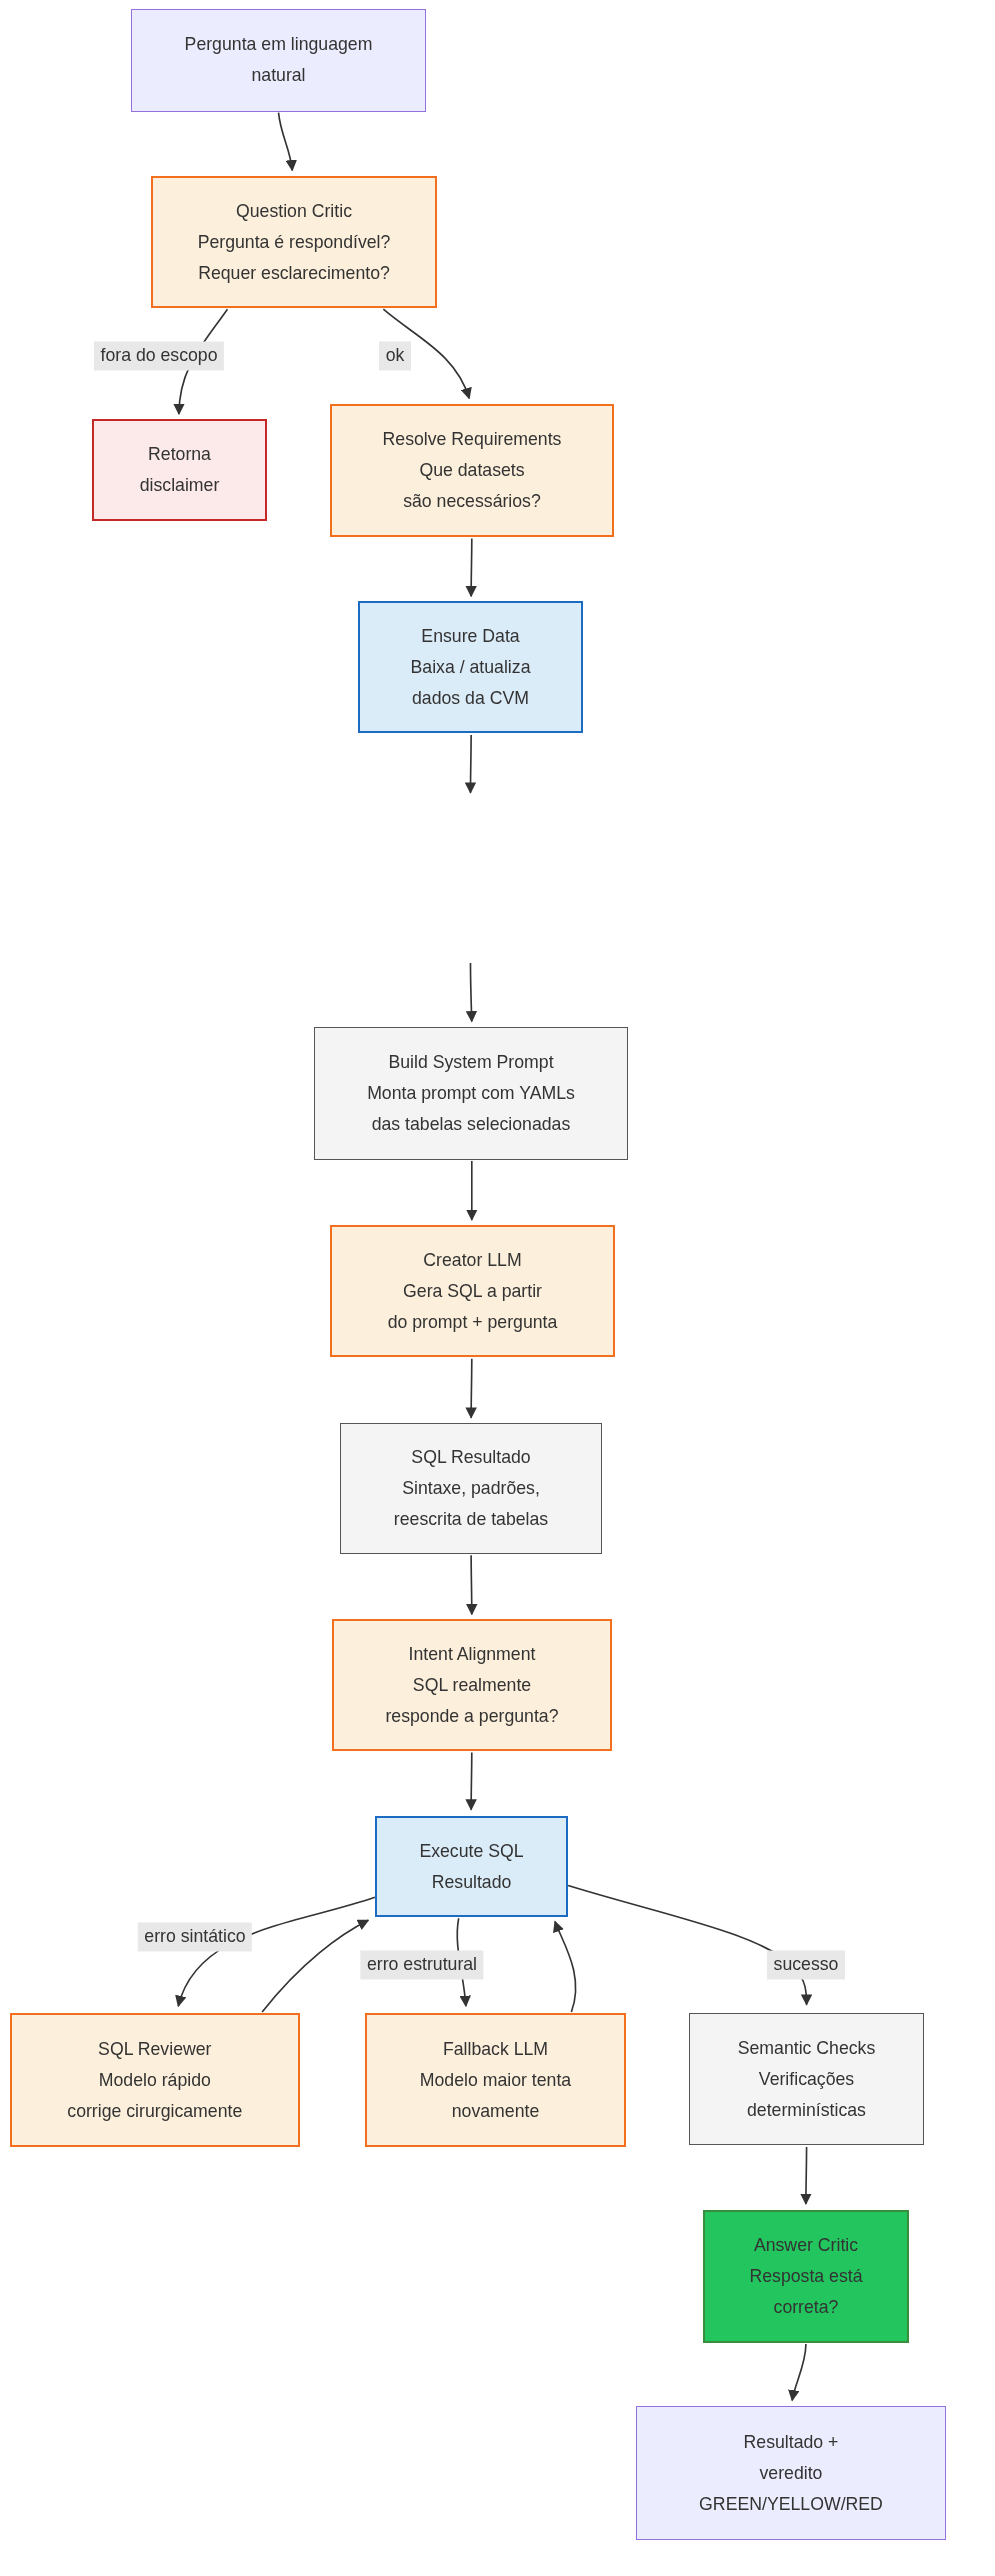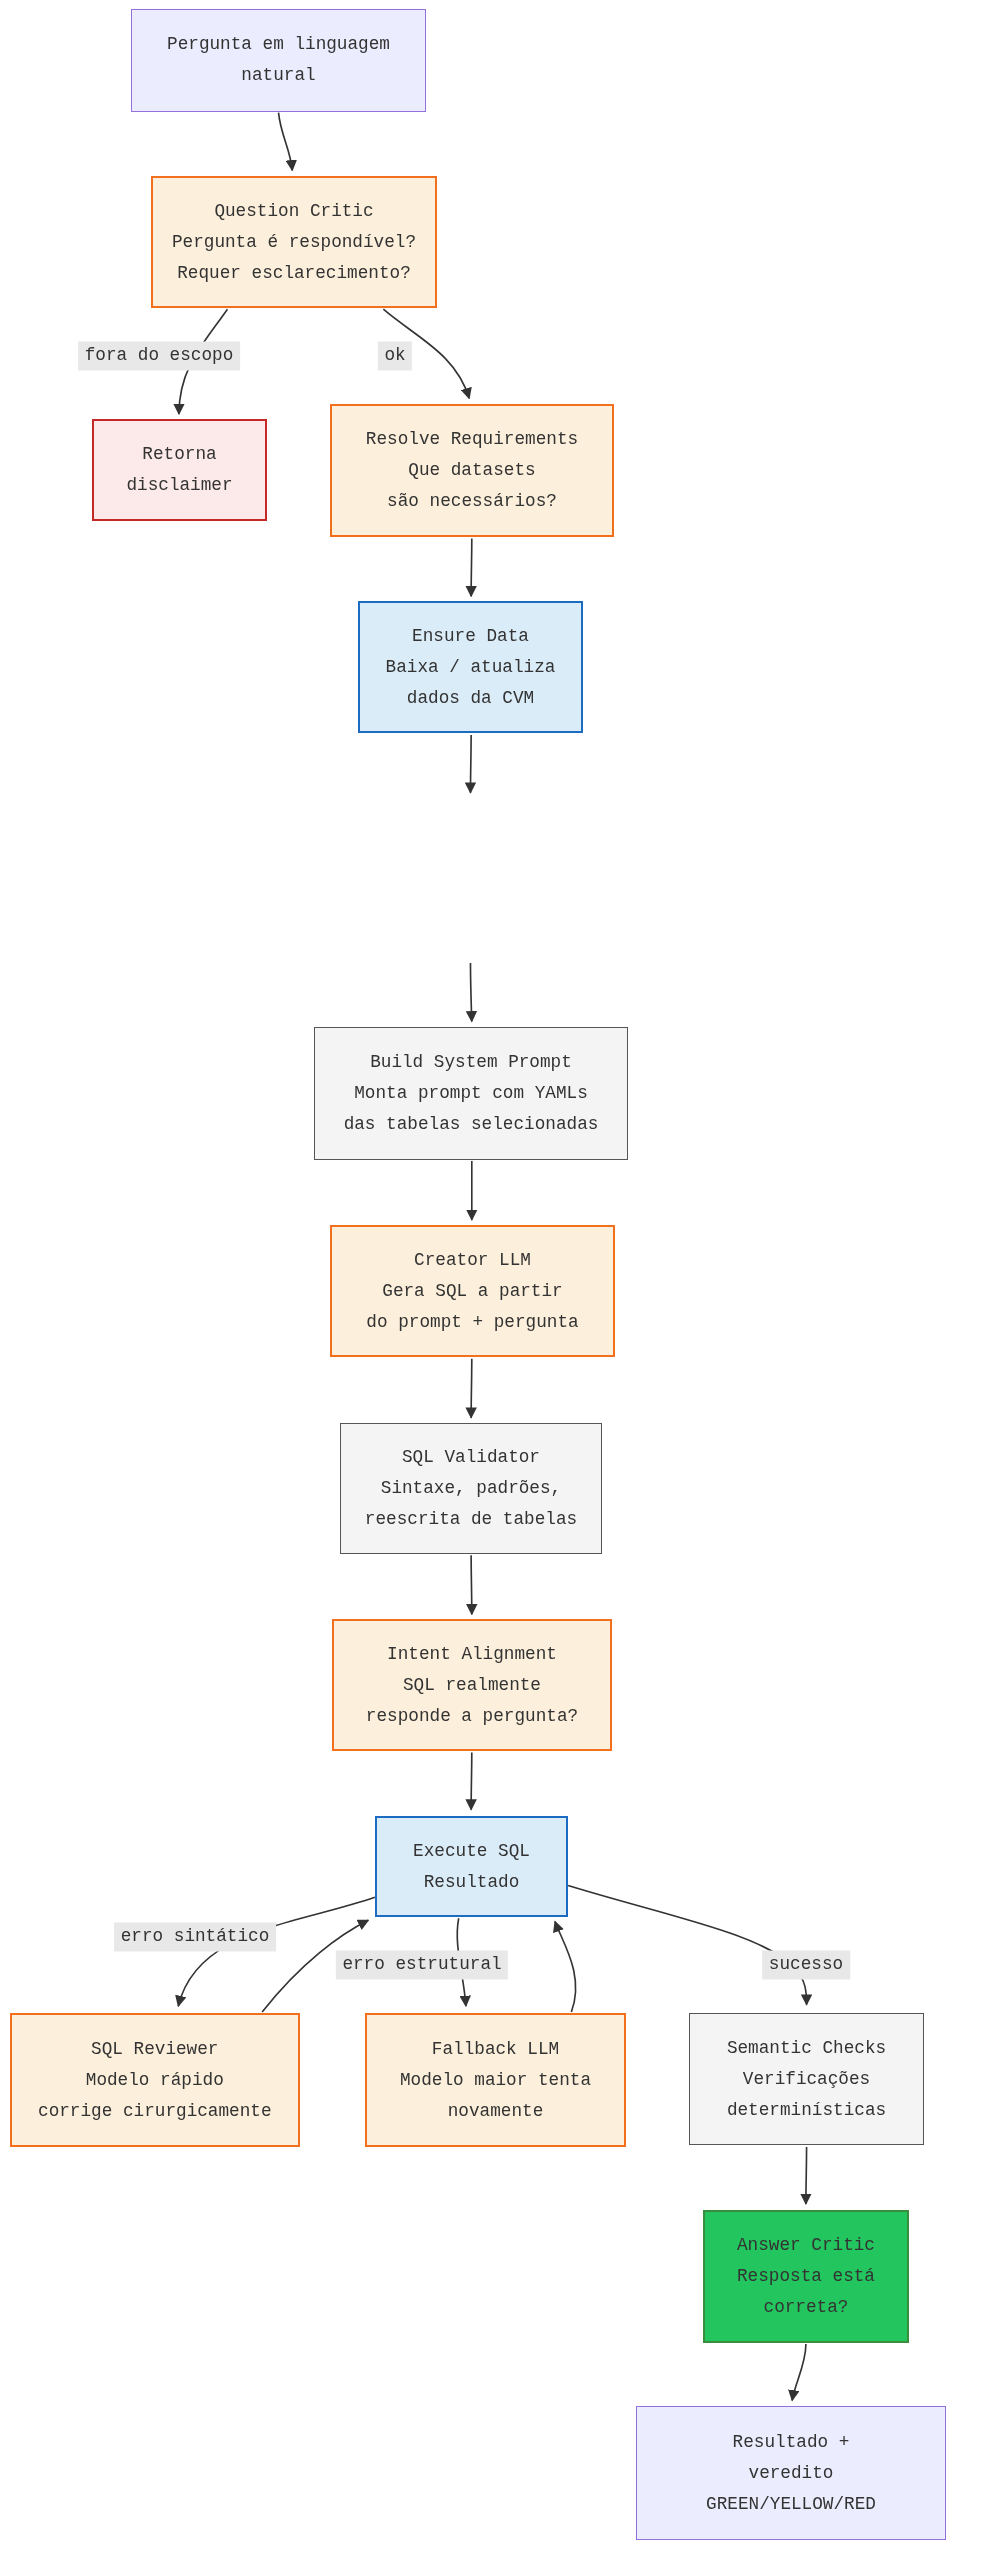--- a/index.html
+++ b/index.html
@@ -1,18 +1,18 @@
 <!DOCTYPE html>
 <html style="font-size:10.5px"><head>
 <meta charset="utf-8">
 <style>
   html,body{margin:0;padding:0;background:#ffffff;}
   #canvas{
     position:relative;width:996px;height:2576px;background:#ffffff;
-    font-family:Liberation Mono, monospace;color:#333333;
+    font-family:Liberation Sans, sans-serif;color:#333333;
   }
   #edges{position:absolute;left:0;top:0;width:996px;height:2576px;pointer-events:none;}
   .node{
     position:absolute;display:flex;align-items:center;justify-content:center;
     text-align:center;white-space:pre-line;font-size:17.7px;line-height:31px;
     box-sizing:border-box;color:#333333;
   }
   .lavender{background:#ECECFF;border:1.3px solid #9370DB;}
   .process {background:#FCEFDB;border:2.6px solid #F2701D;}
   .data    {background:#DBECF9;border:2.6px solid #1B6CC2;}
@@ -77,21 +77,21 @@
 
 
   <div class="node neutral" style="left:314px;top:1027px;width:314px;height:133px;">Build System Prompt
 Monta prompt com YAMLs
 das tabelas selecionadas</div>
 
   <div class="node process" style="left:330px;top:1225px;width:285px;height:132px;">Creator LLM
 Gera SQL a partir
 do prompt + pergunta</div>
 
-  <div class="node neutral" style="left:340px;top:1423px;width:262px;height:131px;">SQL Validator
+  <div class="node neutral" style="left:340px;top:1423px;width:262px;height:131px;">SQL Resultado
 Sintaxe, padrões,
 reescrita de tabelas</div>
 
   <div class="node process" style="left:332px;top:1619px;width:280px;height:132px;">Intent Alignment
 SQL realmente
 responde a pergunta?</div>
 
   <div class="node data" style="left:375px;top:1816px;width:193px;height:101px;">Execute SQL
 Resultado</div>
 

